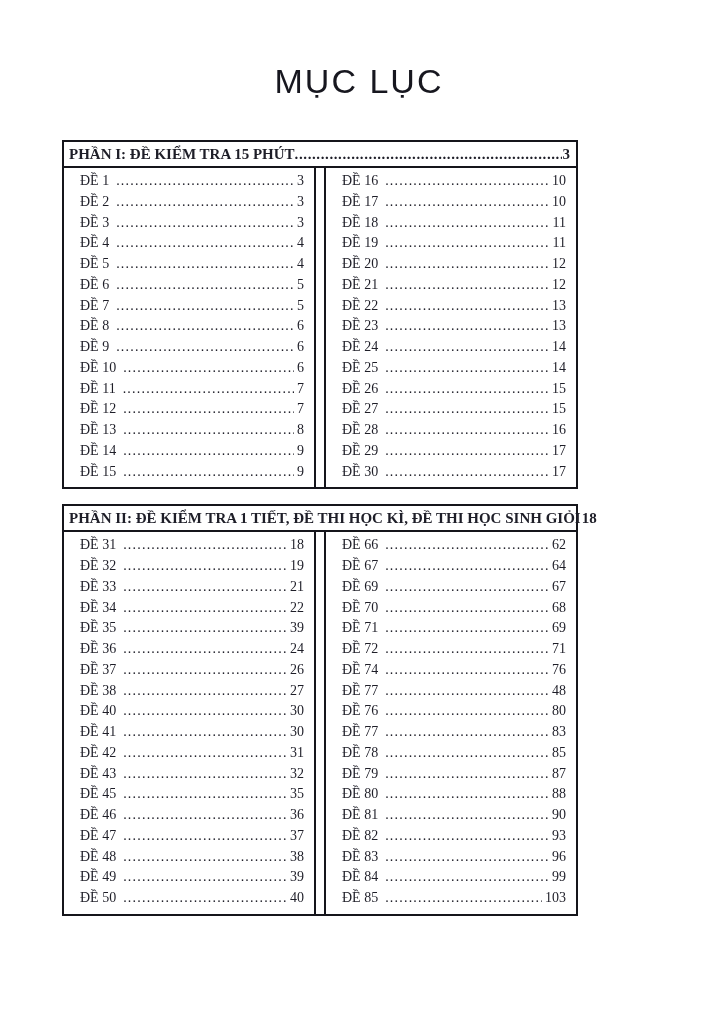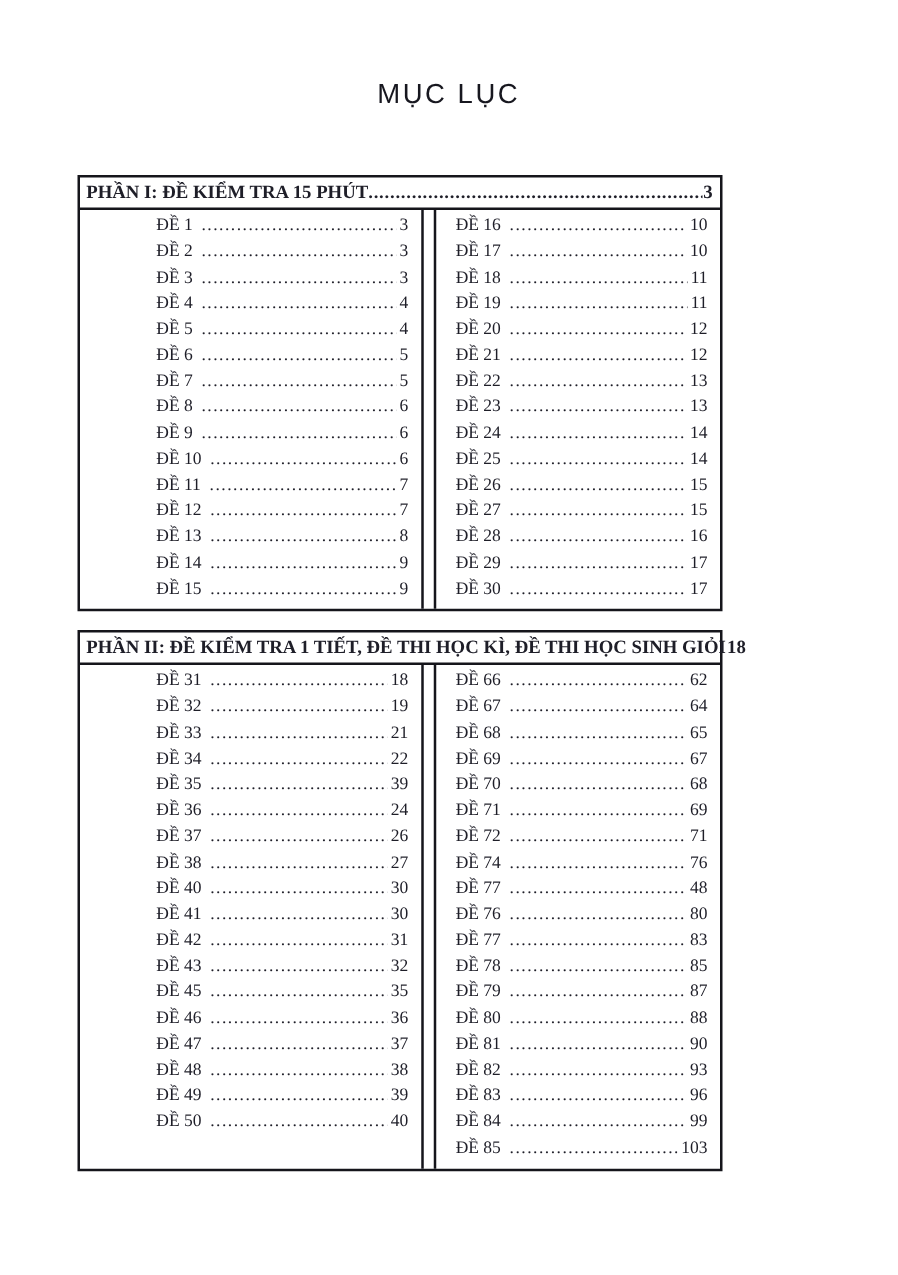--- a/index.html
+++ b/index.html
@@ -12,21 +12,21 @@
     background: #ffffff;
     overflow: hidden;
     font-family: "Liberation Serif", serif;
     color: #1e1e28;
   }
   .title {
     margin-top: 62px;
     text-align: center;
     font-family: "Liberation Sans", sans-serif;
     font-weight: 400;
-    font-size: 22px;
+    font-size: 34px;
     letter-spacing: 2px;
     color: #17171f;
   }
   .sections { position: absolute; left: 62px; top: 140px; width: 516px; }
   .toc-section {
     border: 2px solid #15151b;
     background: #ffffff;
   }
   .toc-section + .toc-section { margin-top: 15px; }
 
@@ -36,21 +36,21 @@
     border-bottom: 2px solid #15151b;
     font-weight: bold;
     font-size: 15px;
     line-height: 22px;
     padding: 1px 6px 1px 5px;
     white-space: nowrap;
   }
   .heading-text { white-space: nowrap; }
   .heading-page { margin-left: 1px; }
 
-  .columns { display: flex; margin-left: 45px; }
+  .columns { display: flex; }
   .col {
     flex: 1 1 0;
     min-width: 0;
     padding: 3px 10px 5px 16px;
   }
   .col-left  { border-right: 2px solid #15151b; margin-right: 8px; }
   .col-right { border-left: 2px solid #15151b; }
 
   .toc-row {
     display: flex;
@@ -400,25 +400,20 @@
     <span class="dots"></span>
     <span class="toc-page">62</span>
   </div>
 
   <div class="toc-row">
     <span class="toc-label">ĐỀ 67</span>
     <span class="dots"></span>
     <span class="toc-page">64</span>
   </div>
 
-  <div class="toc-row">
-    <span class="toc-label">ĐỀ 68</span>
-    <span class="dots"></span>
-    <span class="toc-page">65</span>
-  </div>
 
   <div class="toc-row">
     <span class="toc-label">ĐỀ 69</span>
     <span class="dots"></span>
     <span class="toc-page">67</span>
   </div>
 
   <div class="toc-row">
     <span class="toc-label">ĐỀ 70</span>
     <span class="dots"></span>

